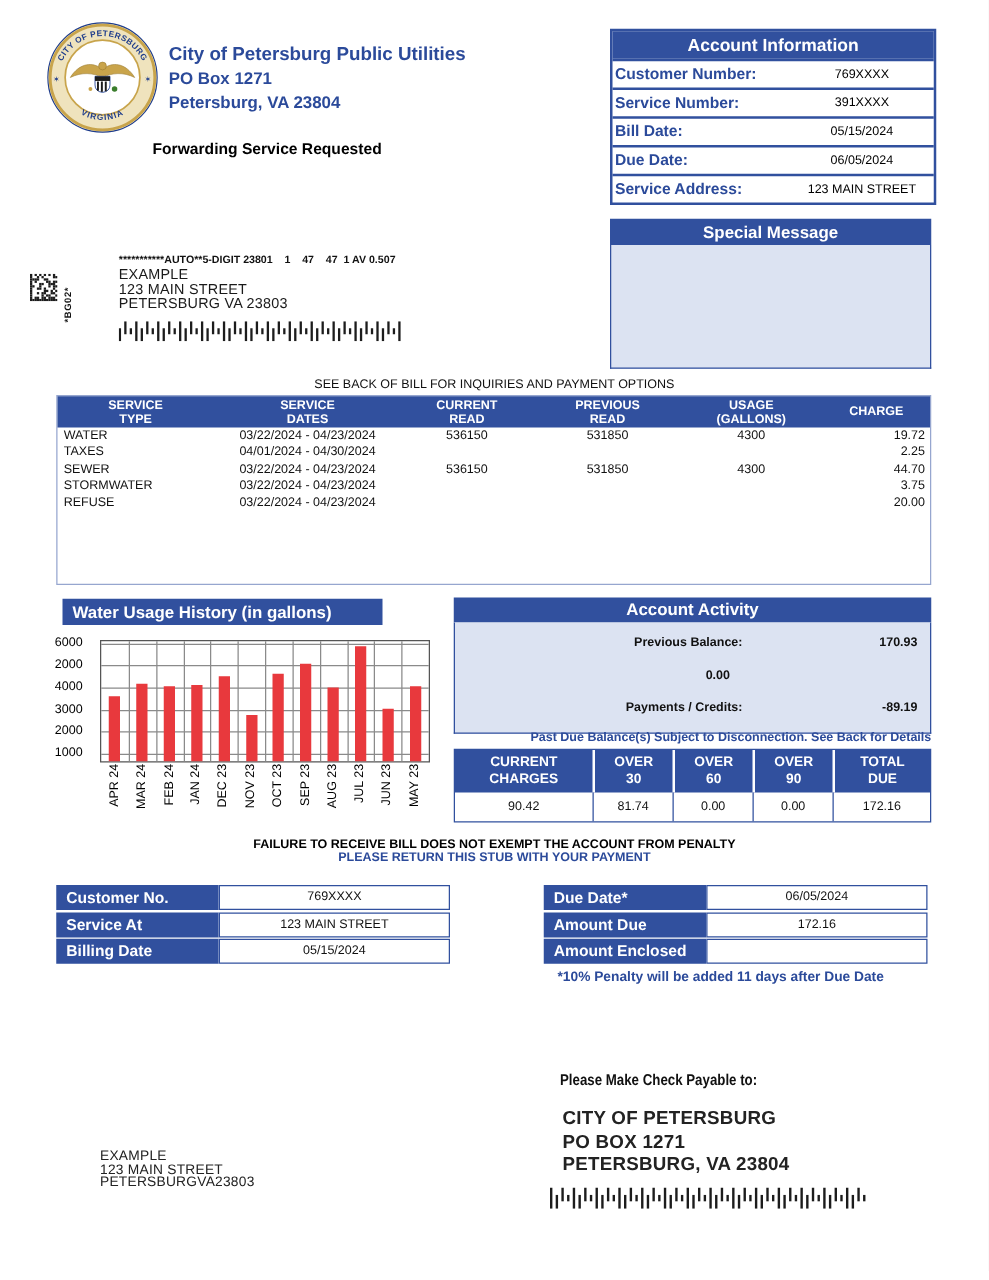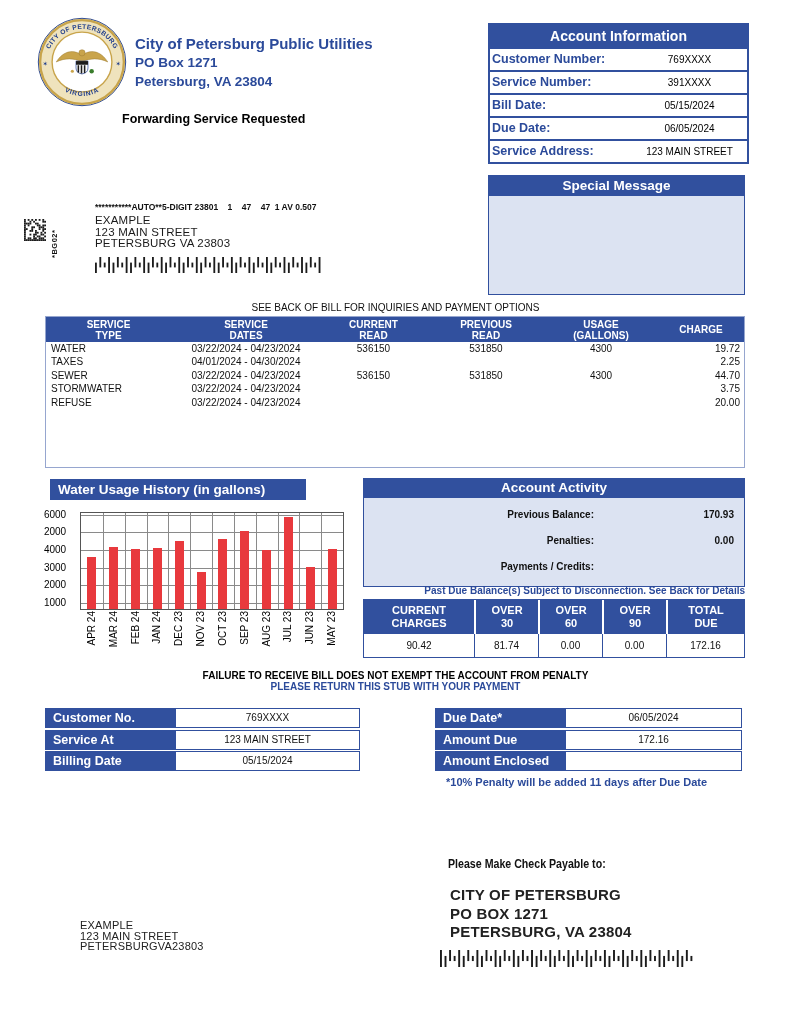--- a/index.html
+++ b/index.html
@@ -427,25 +427,25 @@
     </div>
 
   <div id="activity" class="abs">
     <div id="activity-title">Account Activity</div>
     <div id="activity-body">
         <div class="act-row">
           <div class="act-label">Previous Balance:</div>
           <div class="act-value">170.93</div>
         </div>
         <div class="act-row">
-          <div class="act-label">Penalties:</div>
           <div class="act-value">0.00</div>
         </div>
         <div class="act-row">
           <div class="act-label">Payments / Credits:</div>
+          <div class="act-value">-89.19</div>
         </div>
       </div>
   </div>
   <div id="past-due" class="abs">Past Due Balance(s) Subject to Disconnection. See Back for Details</div>
 
   <div id="charges" class="abs">
     <div id="chg-header" class="chg-grid">
         <div class="chg-h">CURRENT<br>CHARGES</div>
         <div class="chg-h">OVER<br>30</div>
         <div class="chg-h">OVER<br>60</div>

